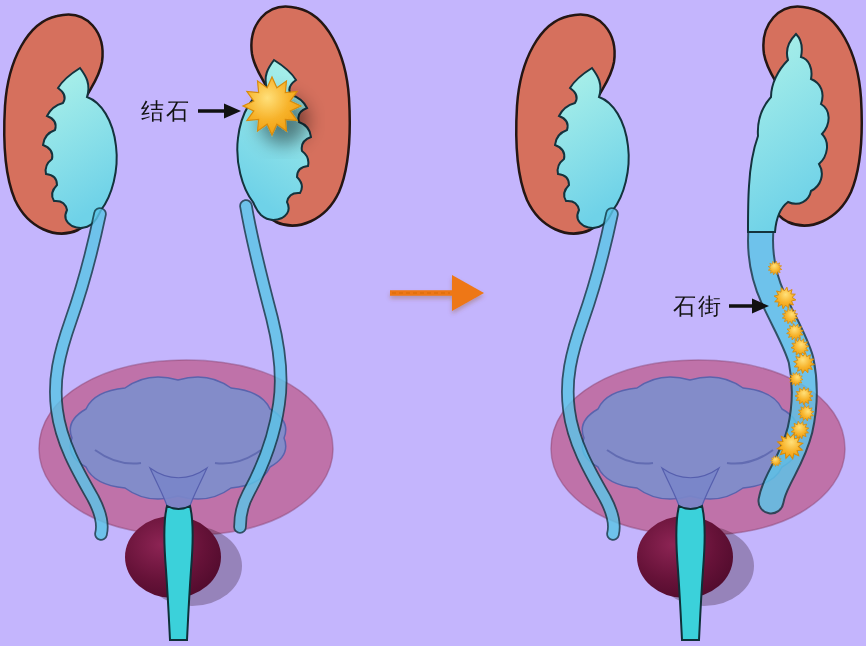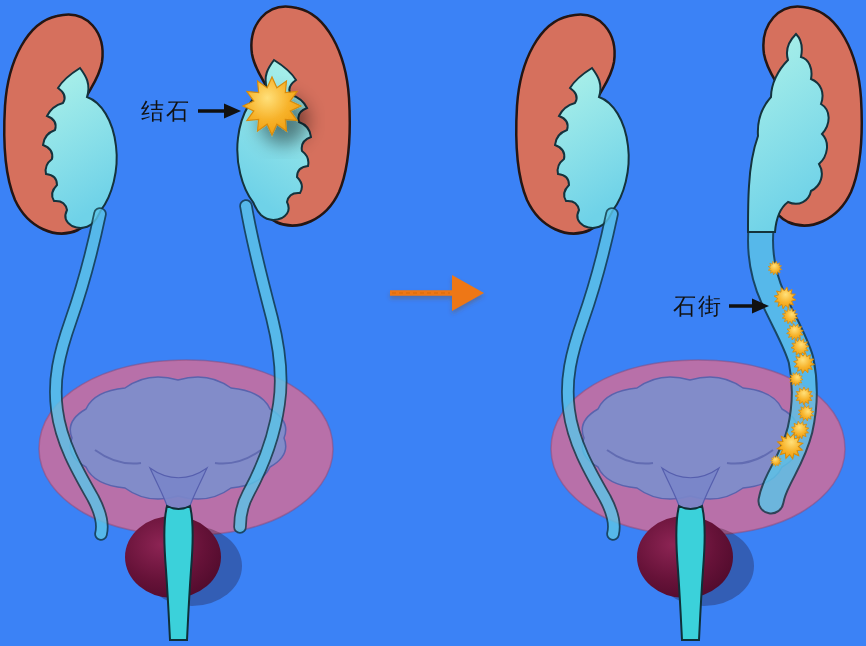--- a/index.html
+++ b/index.html
@@ -1,19 +1,19 @@
 <!DOCTYPE html>
 <html><head>
 <meta charset="utf-8">
 <style>
   html,body{margin:0;padding:0;background:#ffffff;}
   .stage{
     position:relative;
     width:866px;height:646px;
-    background:#3b82f6;
+    background:#c4b5fd;
     overflow:hidden;
     font-family:"Liberation Sans","DejaVu Sans",sans-serif;
   }
   svg{position:absolute;left:0;top:0;}
   text.anno{
     font-family:"Liberation Sans","DejaVu Sans",sans-serif;
     font-size:23px;
     letter-spacing:2px;
     fill:#111111;
   }

